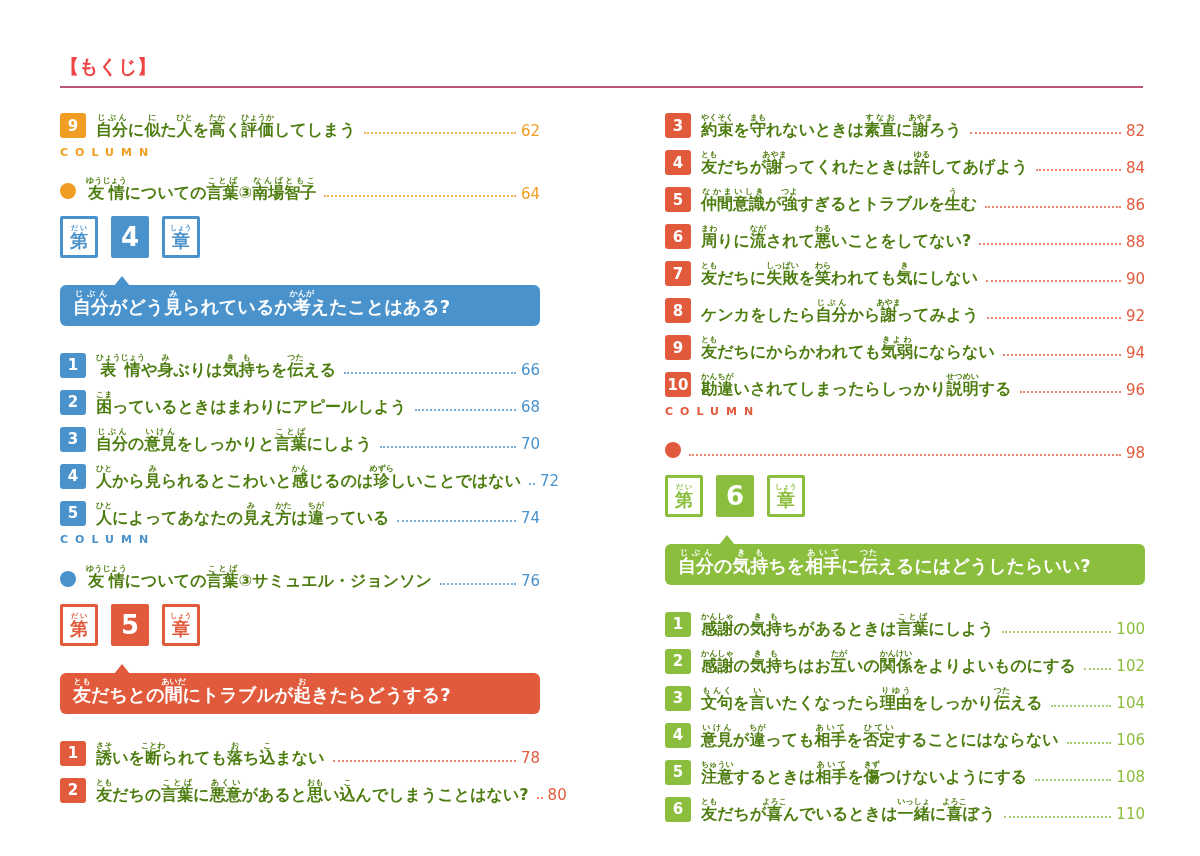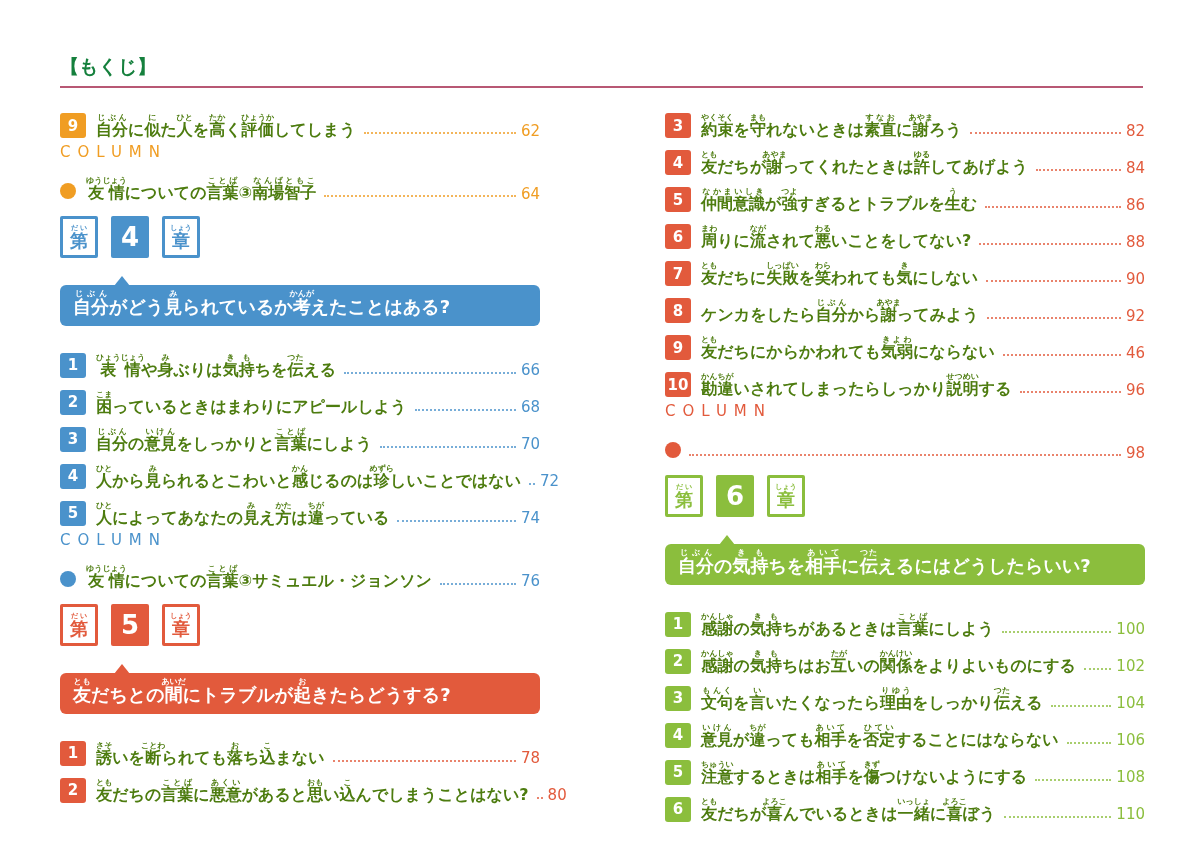--- a/index.html
+++ b/index.html
@@ -27,21 +27,21 @@
     white-space:nowrap;line-height:1.05;color:#4d7c0f;
   }
   ruby rt{font-size:8px;font-weight:600;letter-spacing:0;}
   .leader{
     flex:1 1 auto;min-width:6px;border-bottom:2px dotted var(--c);
     margin:0 5px 5px 8px;opacity:.75;
   }
   .page-num{flex:0 0 auto;font-size:15px;font-weight:normal;color:var(--c);line-height:1.1;}
   
   .column-label-row{height:26px;display:flex;align-items:center;}
-  .column-label{font-size:15px;font-weight:normal;letter-spacing:7px;color:var(--c);}
+  .column-label{font-size:11px;font-weight:bold;letter-spacing:7px;color:var(--c);}
   .bullet{
     flex:0 0 auto;width:16px;height:16px;border-radius:50%;background:var(--c);
     margin-bottom:3px;
   }
   
   .chapter{margin:14px 0 16px 0;}
   .badge{display:flex;align-items:flex-end;gap:13px;}
   .badge-box{
     box-sizing:border-box;width:38px;height:42px;display:flex;align-items:center;
     justify-content:center;font-weight:bold;border-radius:2px;
@@ -57,21 +57,21 @@
   .banner .tail{
     position:absolute;top:-9px;left:54px;width:0;height:0;
     border-left:8px solid transparent;border-right:8px solid transparent;
     border-bottom:10px solid var(--c);
   }
   .banner rt{color:#fff;}
 </style>
 </head>
 <body>
 
-<div class="page-header" style="color: #15803d;">【もくじ】</div>
+<div class="page-header" style="color: #ef4444;">【もくじ】</div>
 <div class="header-rule" style="background: rgb(184, 88, 116);"></div>
 
 <div class="toc-col left">
     <div class="row" style="--c: #f09d23;">
     <span class="numbox">9</span>
     <span class="title"><ruby>自分<rt>じぶん</rt></ruby>に<ruby>似<rt>に</rt></ruby>た<ruby>人<rt>ひと</rt></ruby>を<ruby>高<rt>たか</rt></ruby>く<ruby>評価<rt>ひょうか</rt></ruby>してしまう</span>
     <span class="leader"></span>
     <span class="page-num">62</span>
   </div>
     <div class="column-label-row" style="--c: #f09d23;">
@@ -199,21 +199,21 @@
     <div class="row" style="--c: #e25a3c;">
     <span class="numbox">8</span>
     <span class="title">ケンカをしたら<ruby>自分<rt>じぶん</rt></ruby>から<ruby>謝<rt>あやま</rt></ruby>ってみよう</span>
     <span class="leader"></span>
     <span class="page-num">92</span>
   </div>
     <div class="row" style="--c: #e25a3c;">
     <span class="numbox">9</span>
     <span class="title"><ruby>友<rt>とも</rt></ruby>だちにからかわれても<ruby>気弱<rt>きよわ</rt></ruby>にならない</span>
     <span class="leader"></span>
-    <span class="page-num">46</span>
+    <span class="page-num">94</span>
   </div>
     <div class="row" style="--c: #e25a3c;">
     <span class="numbox">10</span>
     <span class="title"><ruby>勘違<rt>かんちが</rt></ruby>いされてしまったらしっかり<ruby>説明<rt>せつめい</rt></ruby>する</span>
     <span class="leader"></span>
     <span class="page-num">96</span>
   </div>
     <div class="column-label-row" style="--c: #e25a3c;">
     <span class="column-label">COLUMN</span>
   </div>

